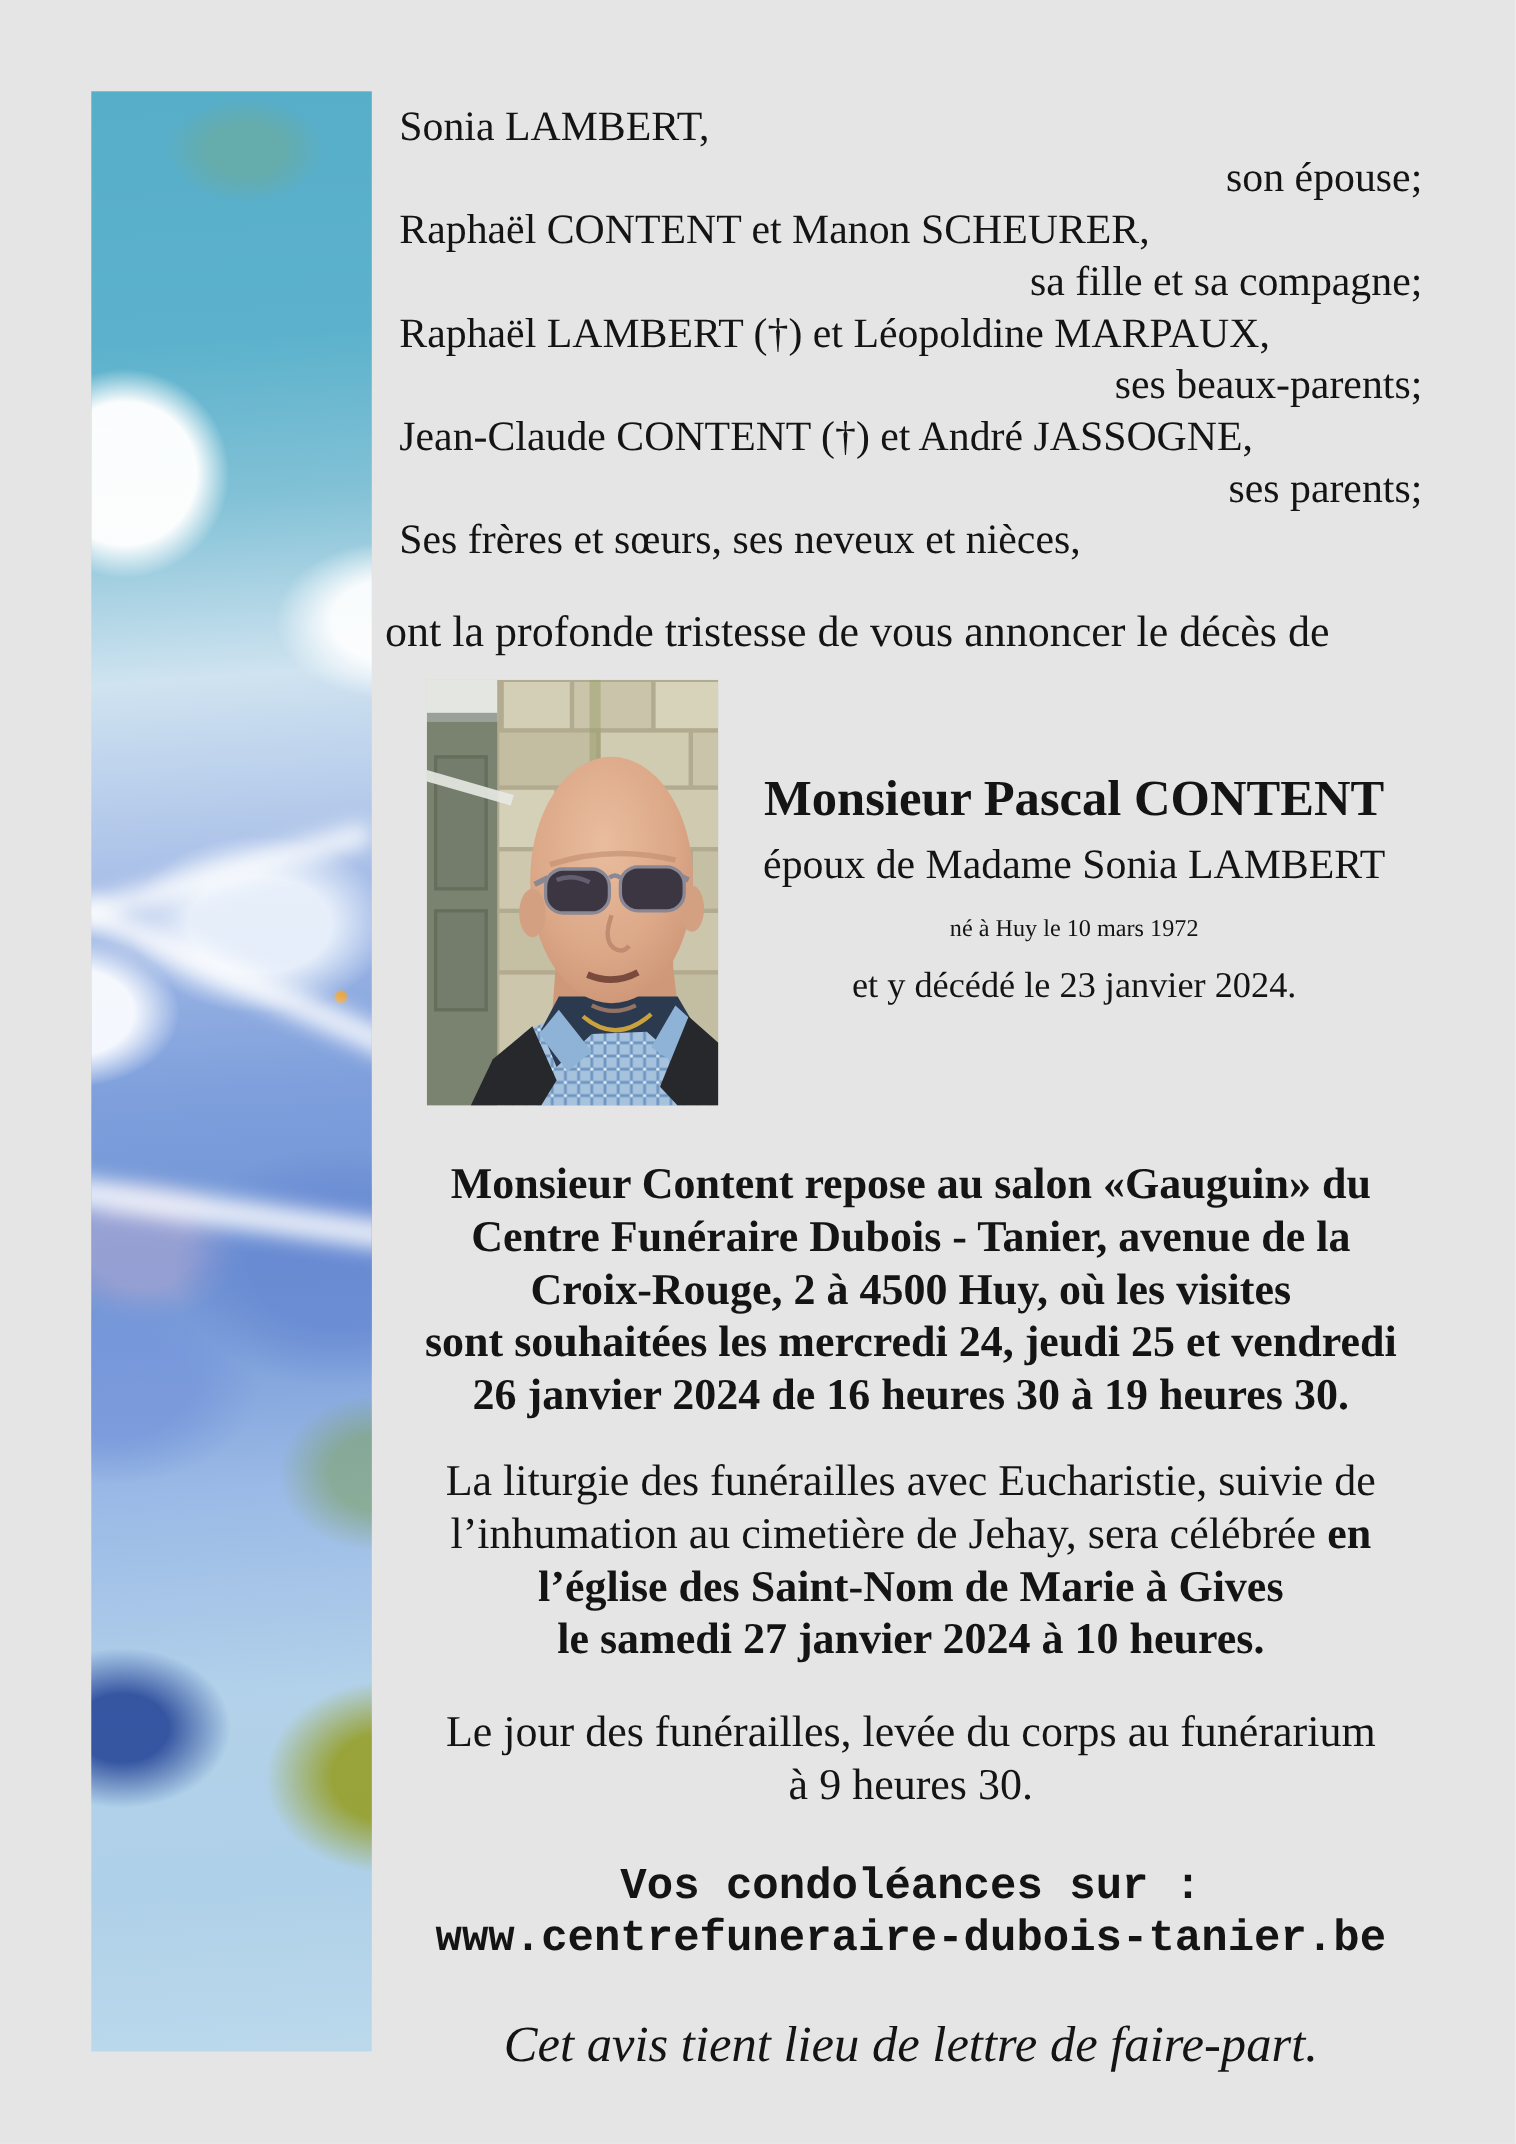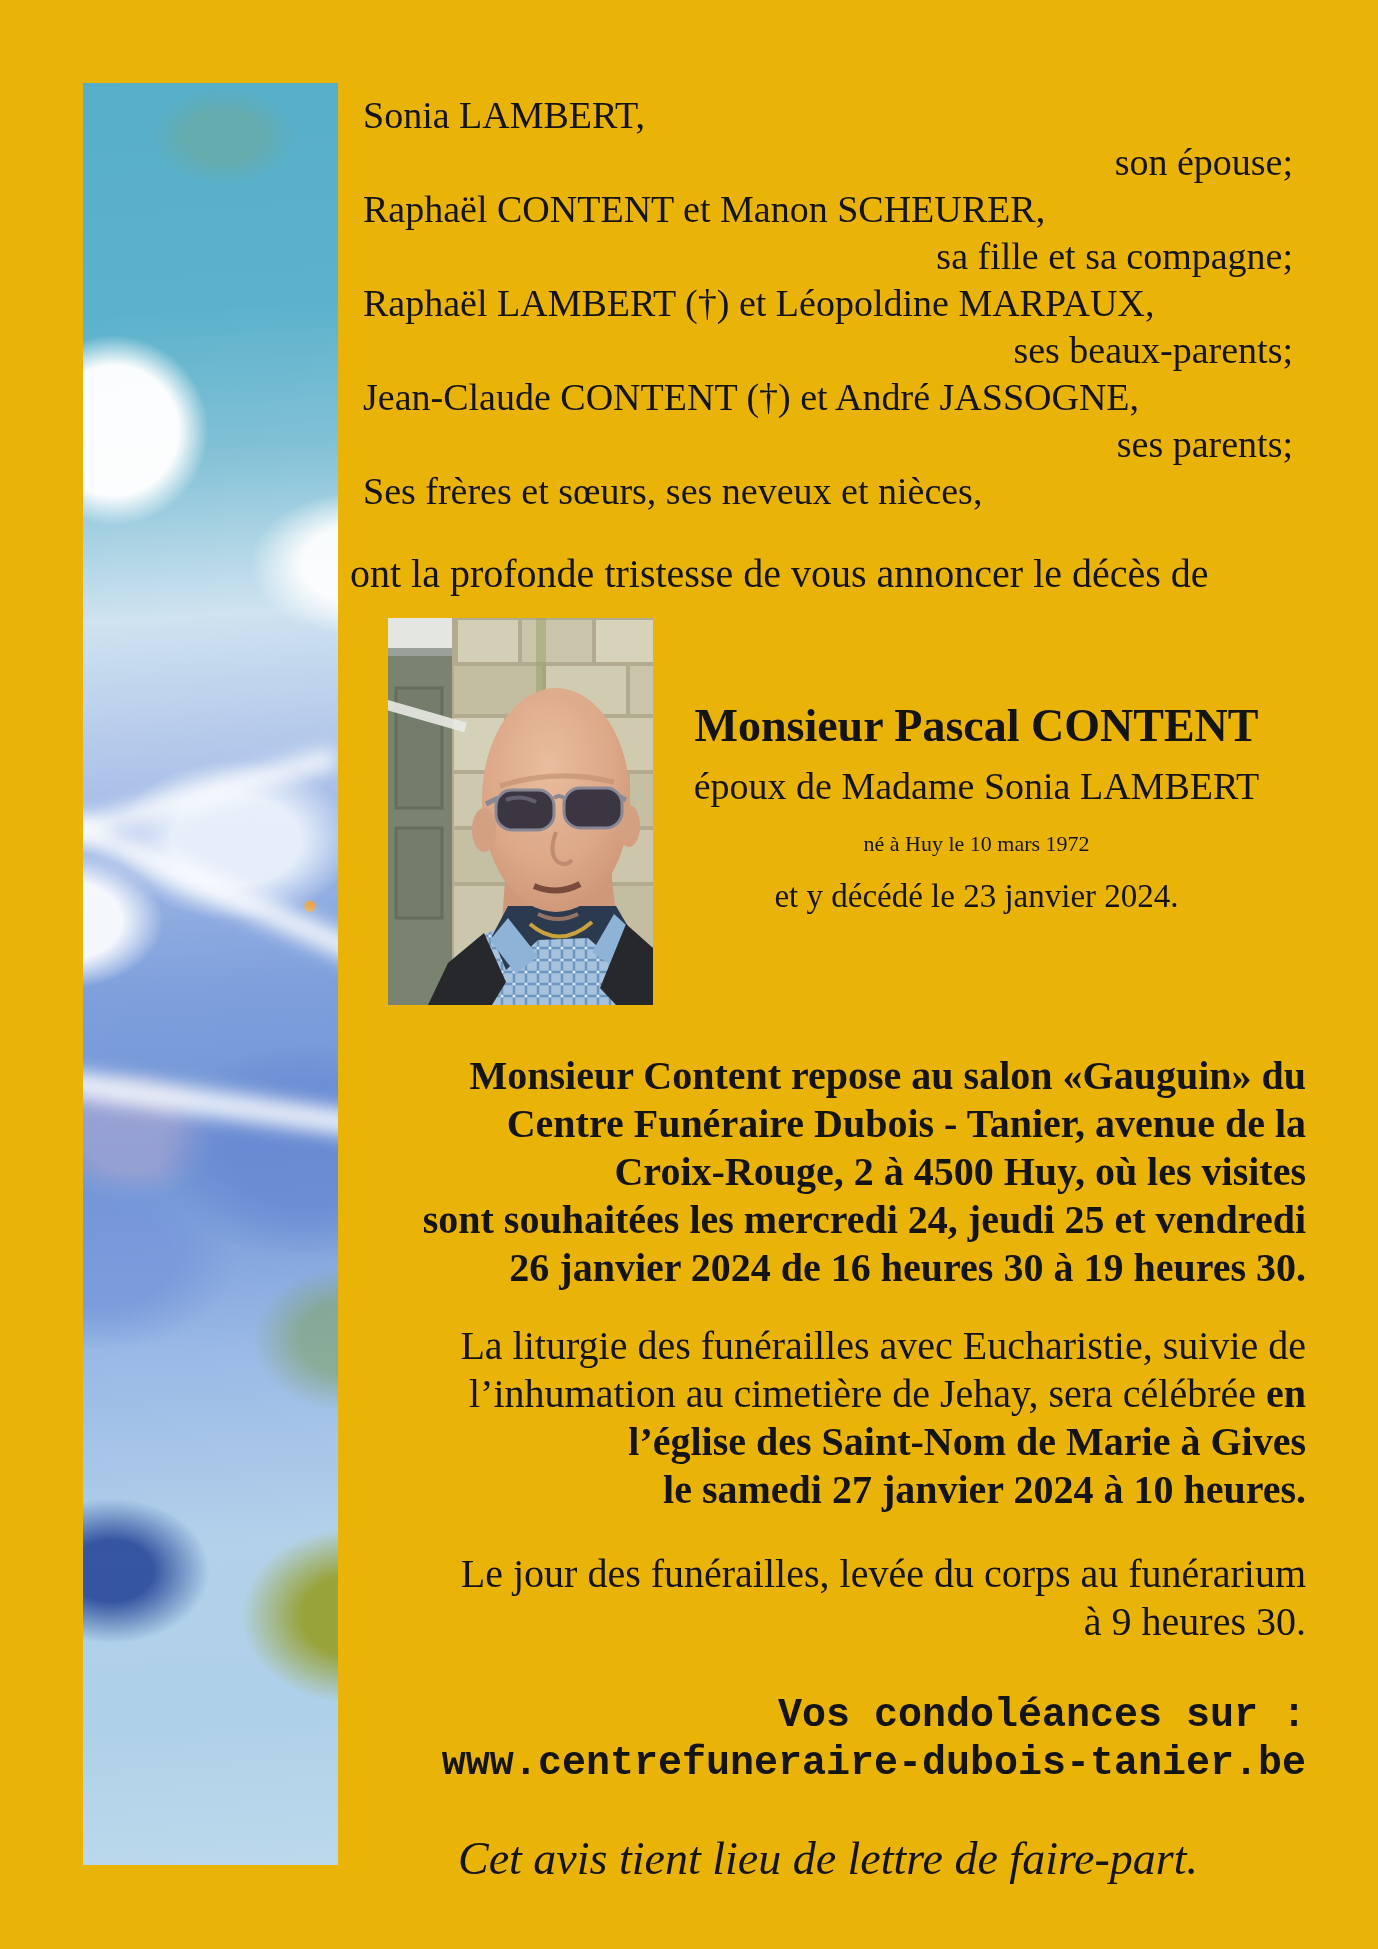--- a/index.html
+++ b/index.html
@@ -1,17 +1,17 @@
 <!DOCTYPE html>
 <html><head>
 <meta charset="utf-8">
 <style>
   html,body { margin:0; padding:0; background:#ffffff; }
   .page {
-    position:relative; width:1378px; height:1949px; background:#eab308;
+    position:relative; width:1378px; height:1949px; background:#e5e5e5;
     font-family:"Liberation Serif", serif; color:#141414; overflow:hidden;
   }
 
   
   .sidebar {
     position:absolute; left:83px; top:83px; width:255px; height:1782px;
     overflow:hidden;
     background-image:
       radial-gradient(circle 125px at 12% 19.5%, rgba(255,255,255,.97) 0 52%, rgba(255,255,255,0) 76%),
       radial-gradient(ellipse 150px 100px at 108% 27%, rgba(255,255,255,.92) 0 38%, rgba(255,255,255,0) 72%),
@@ -45,21 +45,21 @@
 
   .photo-frame { position:absolute; left:388px; top:618px; width:265px; height:387px; }
   .photo-frame svg { display:block; width:100%; height:100%; }
 
   .deceased-info { position:absolute; left:660px; top:698px; width:633px; text-align:center; }
   .d-title  { font-size:46px; font-weight:bold; line-height:56px; white-space:nowrap; }
   .d-spouse { font-size:38px; font-weight:normal; margin-top:9px; line-height:46px; white-space:nowrap; }
   .d-birth  { font-size:22px; margin-top:15px; line-height:40px; white-space:nowrap; }
   .d-death  { font-size:33px; margin-top:12px; line-height:40px; white-space:nowrap; }
 
-  .para { position:absolute; left:350px; width:956px; text-align:right; font-size:40px; line-height:48px; }
+  .para { position:absolute; left:350px; width:956px; text-align:center; font-size:40px; line-height:48px; }
   .para div { white-space:nowrap; }
   .visitation  { top:1052px; font-weight:bold; }
   .ceremony    { top:1322px; }
   .bold        { font-weight:bold; }
   .departure   { top:1550px; }
   .condolences { top:1692px; font-weight:bold;font-family:Liberation Mono, monospace; }
   .footer-line { position:absolute; left:350px; top:1832px; width:956px; text-align:center;
                  font-size:46px; font-style:italic; white-space:nowrap; }
 </style>
 </head>

